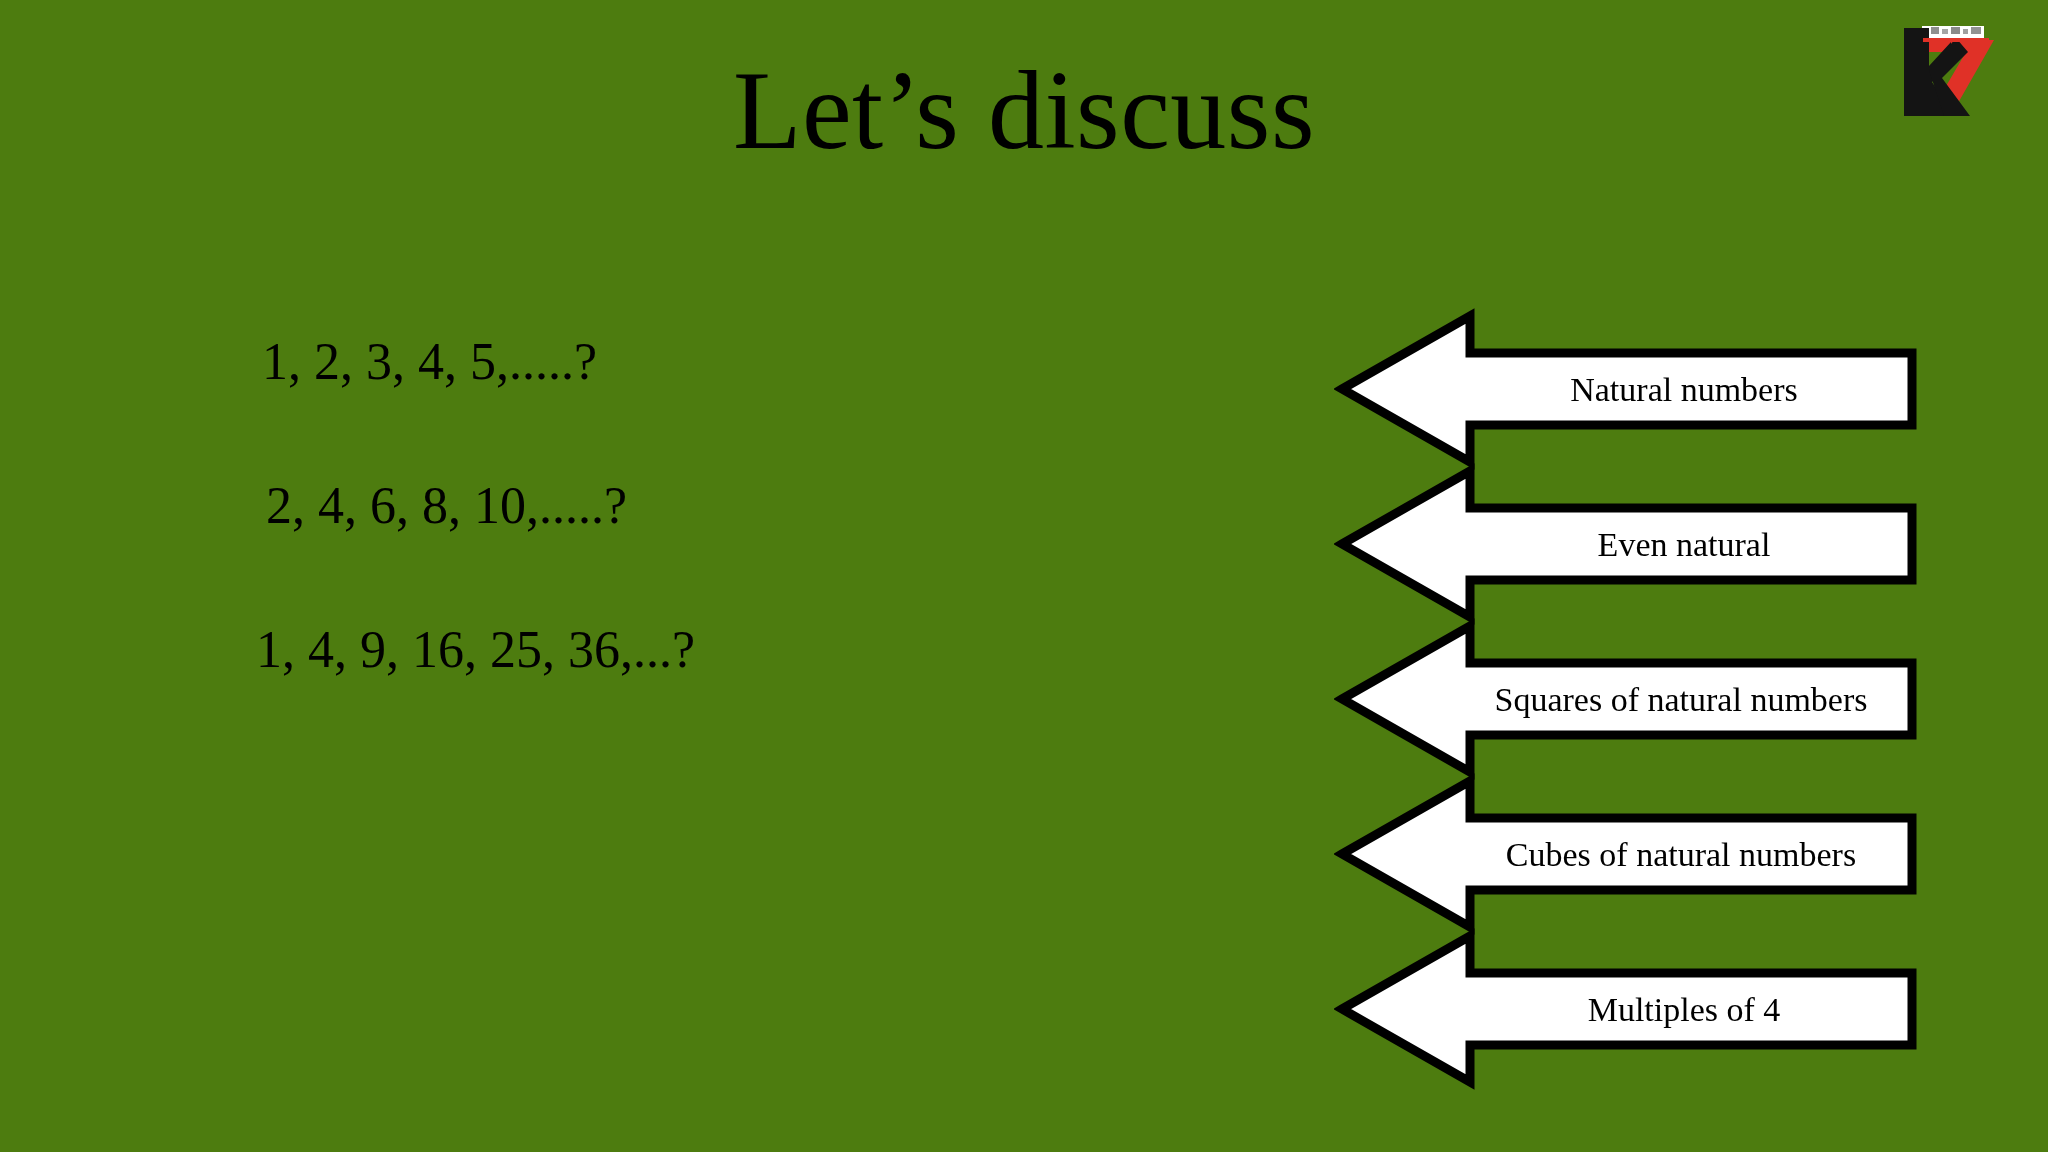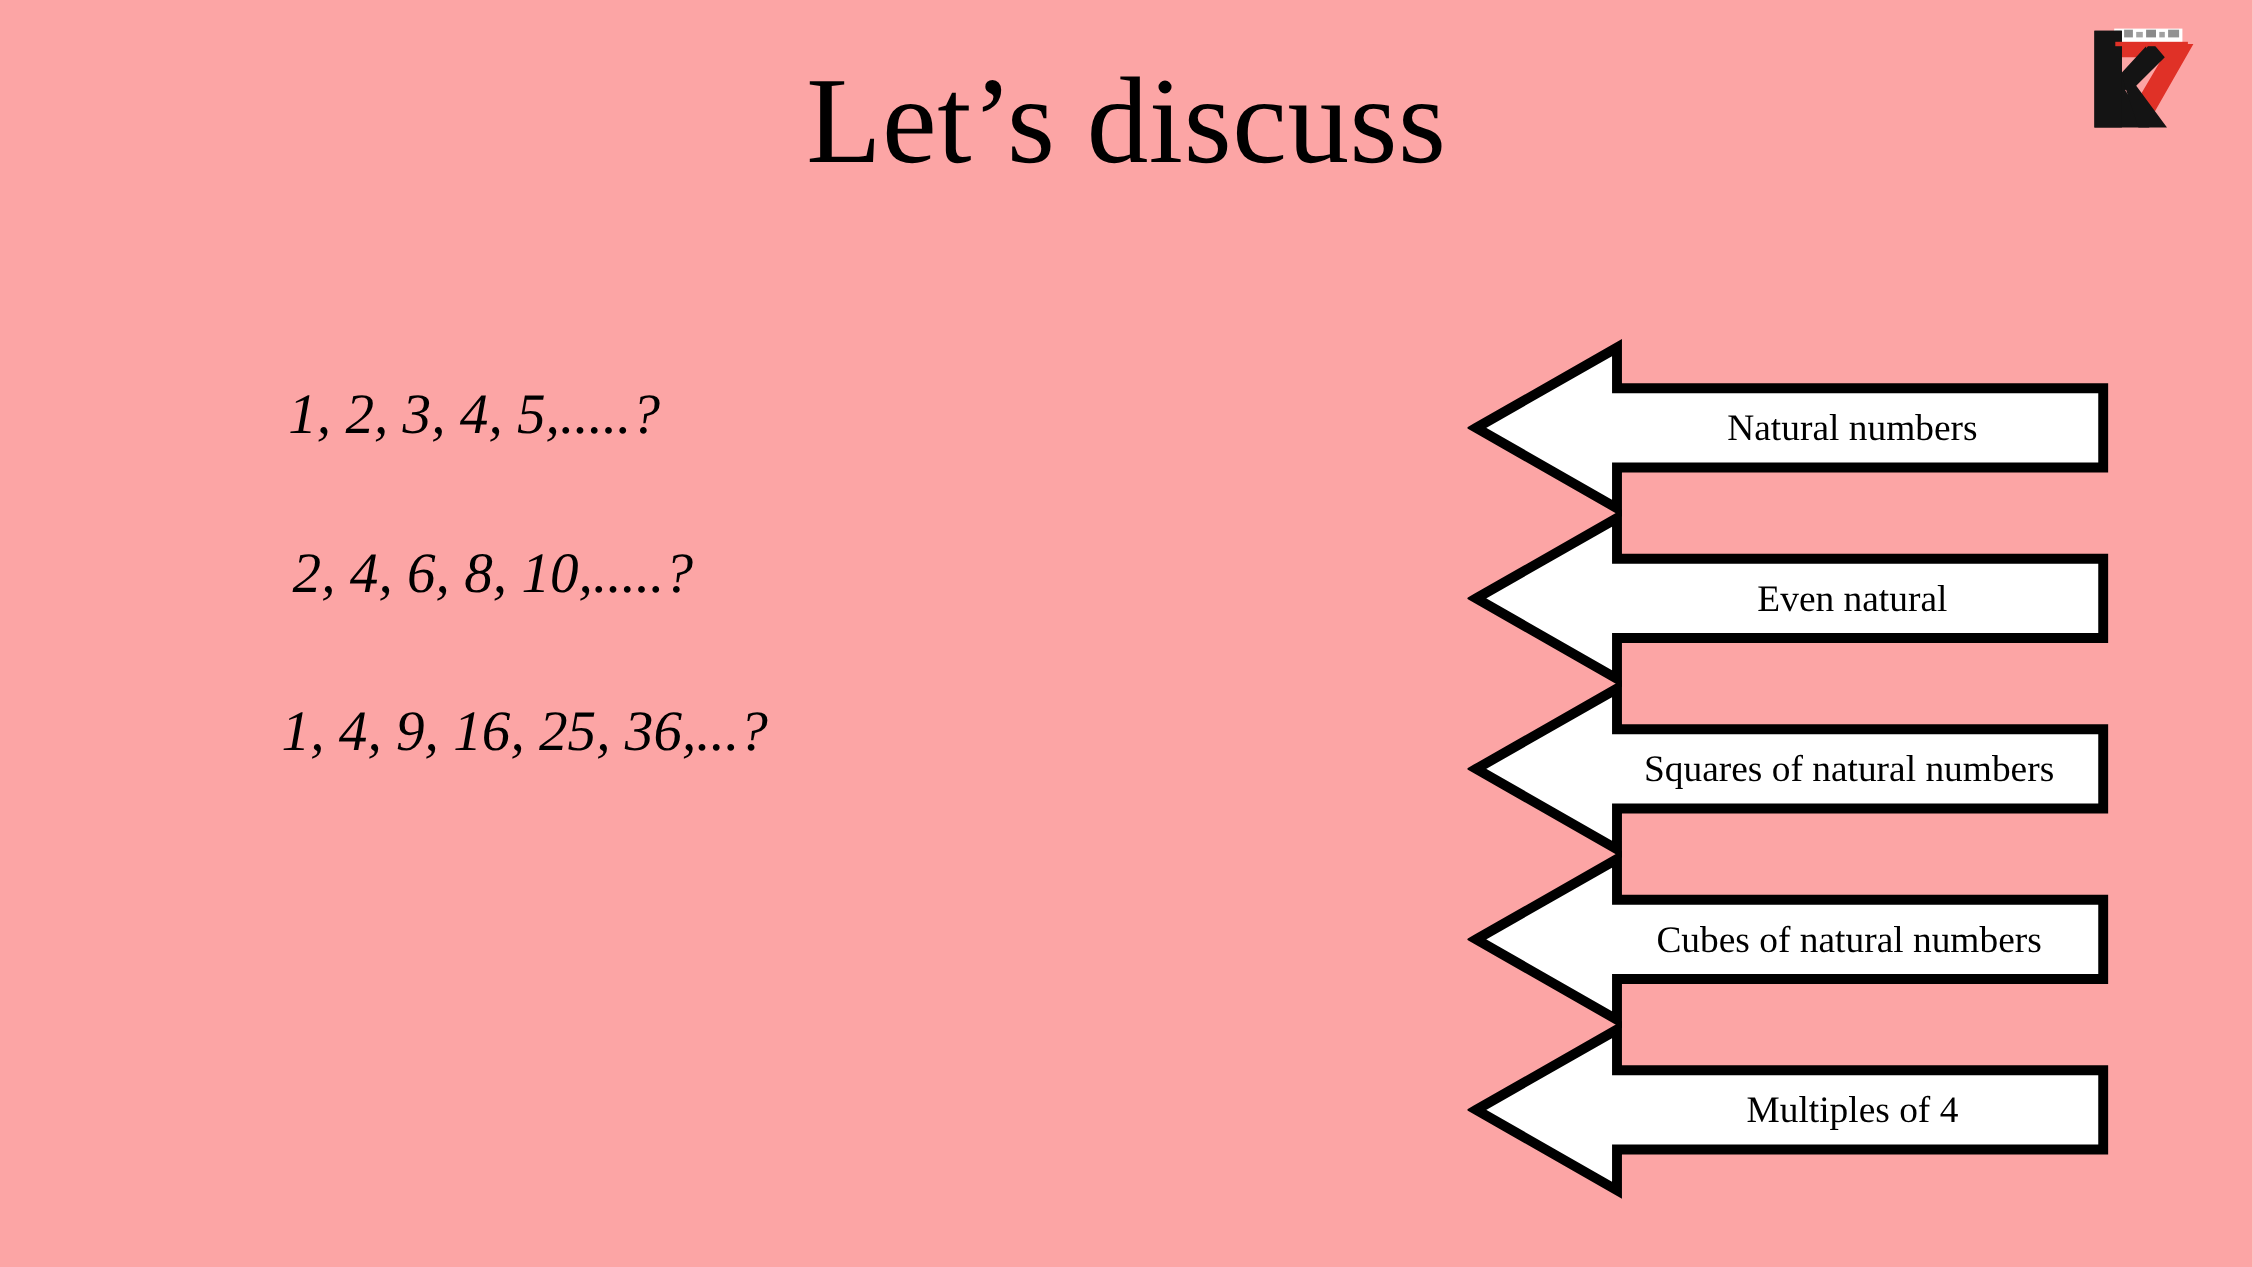--- a/index.html
+++ b/index.html
@@ -4,21 +4,21 @@
 <style>
   html, body {
     margin: 0;
     padding: 0;
     background: #ffffff;
   }
   #slide {
     position: relative;
     width: 2048px;
     height: 1152px;
-    background: #fca5a5;
+    background: #4d7c0f;
     overflow: hidden;
     font-family: "Liberation Serif", "DejaVu Serif", serif;
     color: #000000;
   }
 
   
   #slide-title {
     position: absolute;
     left: 0;
     top: 52px;
@@ -40,23 +40,22 @@
     top: 12px;
     width: 120px;
     height: 115px;
   }
   #logo svg { display: block; width: 120px; height: 115px; }
 
   
   #sequence-list {
     position: absolute;
     left: 248px;
-    top: 352px;
+    top: 336px;
     width: 700px;
-    font-style: italic;
   }
   .sequence-item {
     font-family: "Liberation Serif", "DejaVu Serif", serif;
     font-size: 52px;
     line-height: 1;
     color: #000000;
     white-space: nowrap;
     height: 144px;
   }
   .sequence-item.indent-a { padding-left: 14px; }

